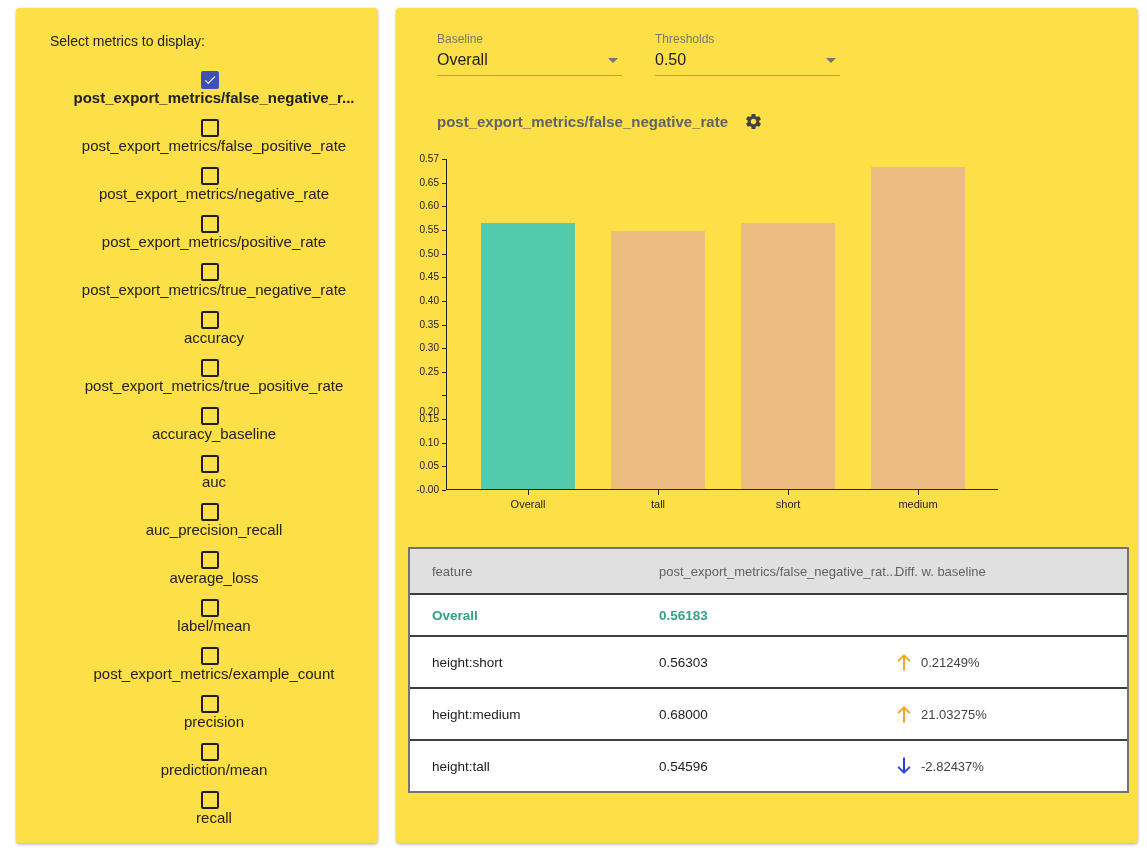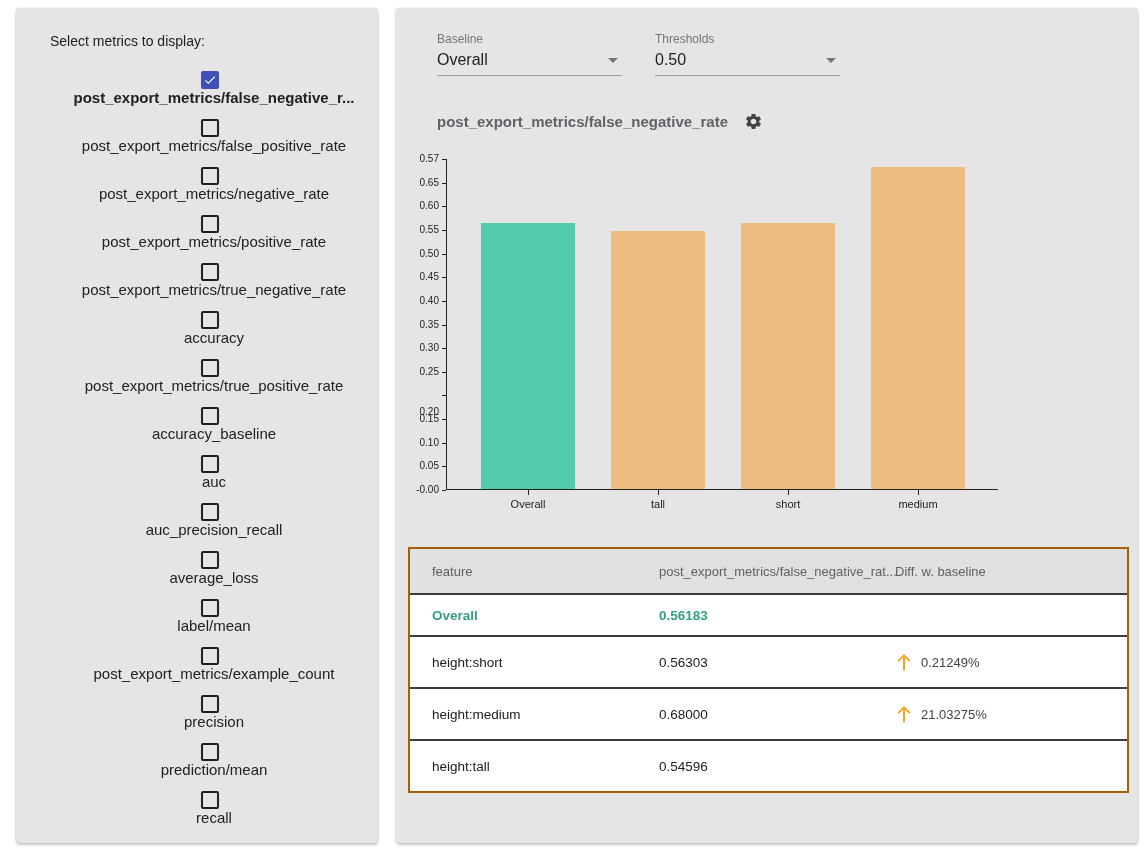--- a/index.html
+++ b/index.html
@@ -1,19 +1,19 @@
 <!DOCTYPE html>
 <html><head>
 <meta charset="utf-8">
 <style>
   * { margin:0; padding:0; box-sizing:border-box; }
   html,body { width:1147px; height:856px; background:#ffffff; overflow:hidden;
               font-family:"Liberation Sans", sans-serif; color:#212121; }
 
-  .card { position:absolute; background:#e5e5e5; border-radius:4px;
+  .card { position:absolute; background:#fde047; border-radius:4px;
           box-shadow:0 0 2px rgba(0,0,0,.14), 0 2px 3px rgba(0,0,0,.22); }
   #left-card  { left:16px;  top:8px; width:362px; height:835px; padding:25px 0 0 34px; }
   #right-card { left:396px; top:8px; width:742px; height:835px; }
 
   
   .select-title { font-size:14px; color:#212121; margin-bottom:22px; }
   .metric-item { display:flex; align-items:center; height:24px; margin-bottom:24px; cursor:pointer;flex-direction:column; }
   .cbox { width:18px; height:18px; border:2px solid #1f1f1f; border-radius:2px;
           margin-right:9px; flex:0 0 18px; display:flex; align-items:center; justify-content:center; }
   .cbox.checked { background:#3f51b5; border-color:#3f51b5; }
@@ -43,21 +43,21 @@
                  line-height:10px; white-space:nowrap; }
   .ytick-mark { position:absolute; right:0; width:4px; height:1px; background:#222; }
   .plot { position:relative; width:552px; height:331px;
           border-left:1px solid #222; border-bottom:1px solid #222; }
   .bar { position:absolute; bottom:0; }
   .xtick-mark { position:absolute; width:1px; height:5px; background:#222; top:331px; }
   .xtick-label { position:absolute; top:339px; font-size:11px; color:#222;
                  transform:translateX(-50%); white-space:nowrap; }
 
   
-  .metrics-table { margin:16px 0 0 12px; width:721px; border:2px solid #a16207; }
+  .metrics-table { margin:16px 0 0 12px; width:721px; border:2px solid #737373; }
   .t-row { display:grid; grid-template-columns:227px 236px auto; align-items:center;
            padding-left:22px; background:#fff; }
   .t-row + .t-row { border-top:2px solid #3d3d3d; }
   .t-head { background:#e0e0e0; height:44px; }
   .t-head .t-cell { font-size:13px; color:#616161; }
   .t-cell { font-size:13.5px; color:#212121; white-space:nowrap; }
   .row-baseline { height:42px; }
   .row-slice { height:52px; }
   .row-baseline .t-cell { color:#35a085; font-weight:bold; }
   .diff-cell { display:flex; align-items:center; }
@@ -246,16 +246,22 @@
         <div class="t-cell diff-cell">
           <svg class="diff-arrow arrow-up" viewBox="0 0 16 18">
             <path d="M8 16V3M3.2 7.8 8 3l4.8 4.8" fill="none" stroke="currentColor" stroke-width="1.8" stroke-linecap="round" stroke-linejoin="round"></path>
           </svg>
           <span class="diff-text">21.03275%</span>
         </div>
       </div>
       <div class="t-row row-slice">
         <div class="t-cell">height:tall</div>
         <div class="t-cell">0.54596</div>
+        <div class="t-cell diff-cell">
+          <svg class="diff-arrow arrow-down" viewBox="0 0 16 18">
+            <path d="M8 2v13M3.2 10.2 8 15l4.8-4.8" fill="none" stroke="currentColor" stroke-width="1.8" stroke-linecap="round" stroke-linejoin="round"></path>
+          </svg>
+          <span class="diff-text">-2.82437%</span>
+        </div>
       </div>
     </div>
 
 </div>
 
 </body></html>

